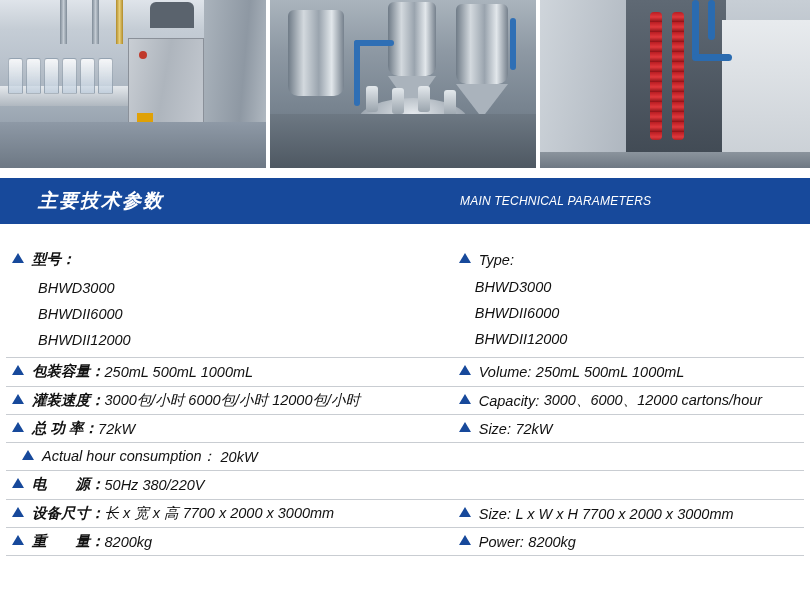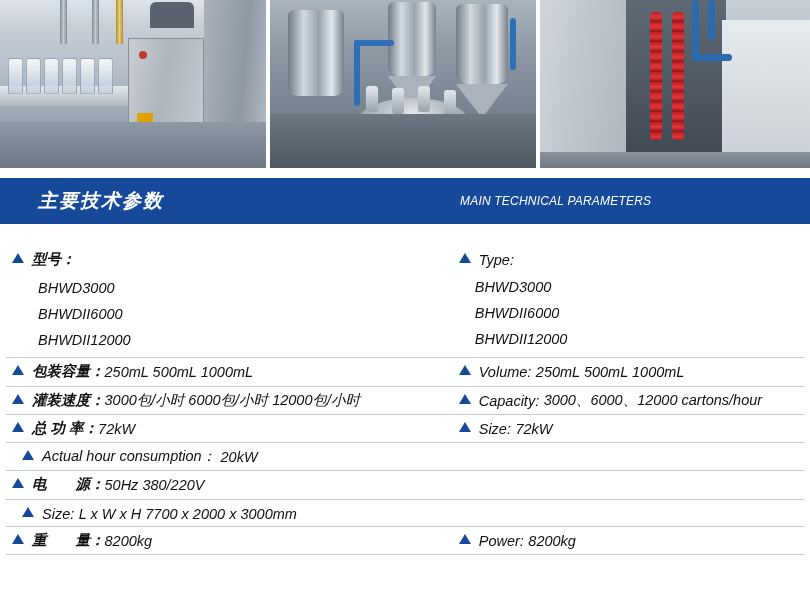--- a/index.html
+++ b/index.html
@@ -353,20 +353,23 @@
       </div>
     </div>
 
     <div class="row">
       <div class="col col-cn">
         <span class="tri"></span><span class="lbl bold">电　　源：</span><span class="val nowrap">50Hz 380/220V</span>
       </div>
     </div>
 
     <div class="row">
+      <div class="col col-cn">
+        <span class="tri"></span><span class="lbl bold">设备尺寸：</span><span class="val nowrap">长 x 宽 x 高 7700 x 2000 x 3000mm</span>
+      </div>
       <div class="col col-en">
         <span class="tri"></span><span class="lbl">Size:</span>&nbsp;<span class="val nowrap">L x W x H 7700 x 2000 x 3000mm</span>
       </div>
     </div>
 
     <div class="row">
       <div class="col col-cn">
         <span class="tri"></span><span class="lbl bold">重　　量：</span><span class="val nowrap">8200kg</span>
       </div>
       <div class="col col-en">

